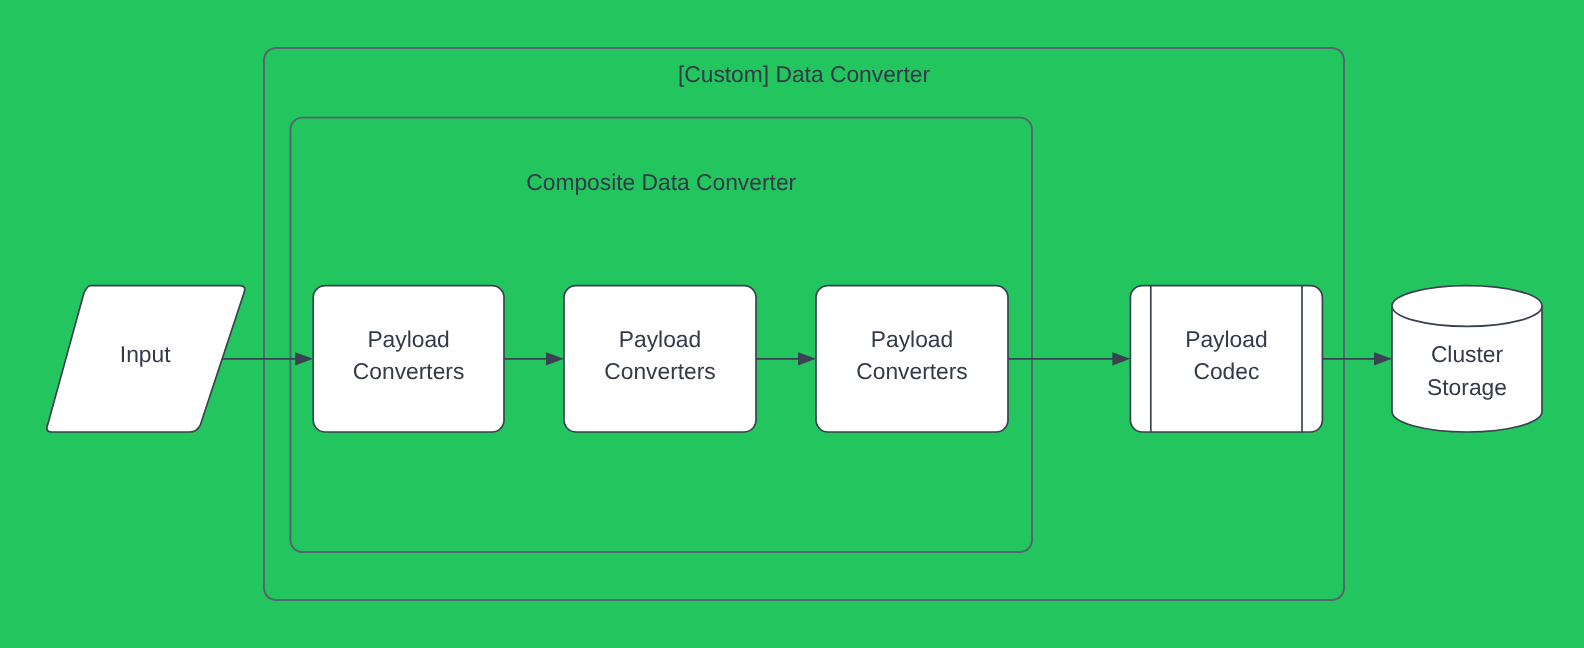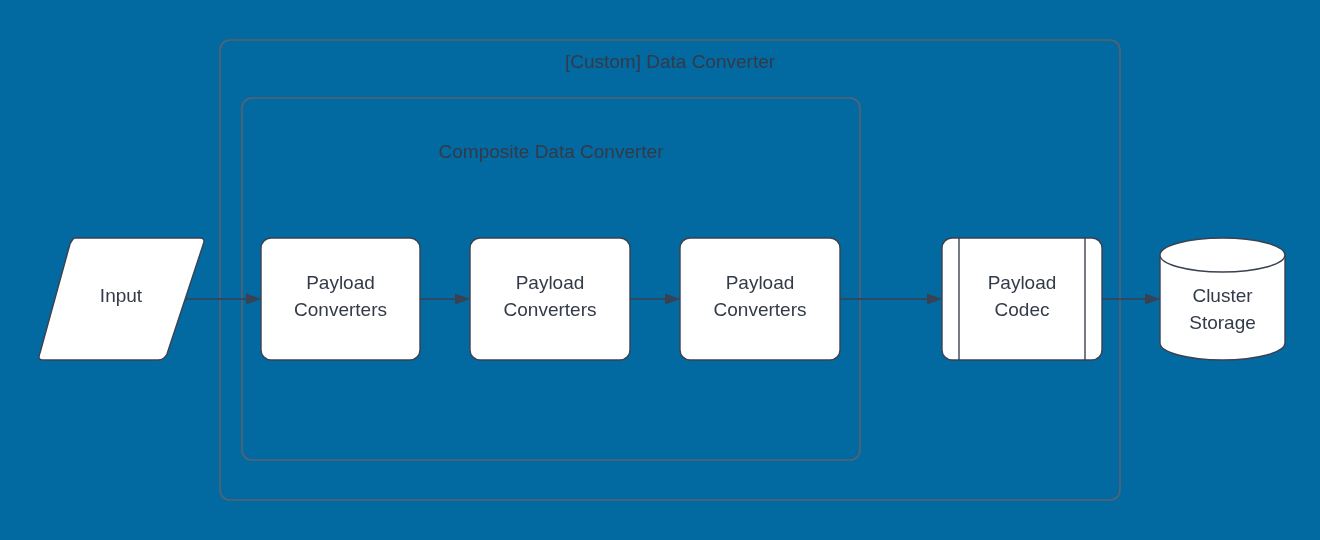--- a/index.html
+++ b/index.html
@@ -10,21 +10,21 @@
   body {
     width: 1320px;
     height: 540px;
     font-family: "Liberation Sans", sans-serif;
     overflow: hidden;
   }
   #diagram-root {
     position: relative;
     width: 1320px;
     height: 540px;
-    background: #0369a1;
+    background: #22c55e;
   }
   svg.diagram-canvas {
     position: absolute;
     top: 0;
     left: 0;
     width: 1320px;
     height: 540px;
   }
   .shape-stroke {
     fill: #ffffff;

